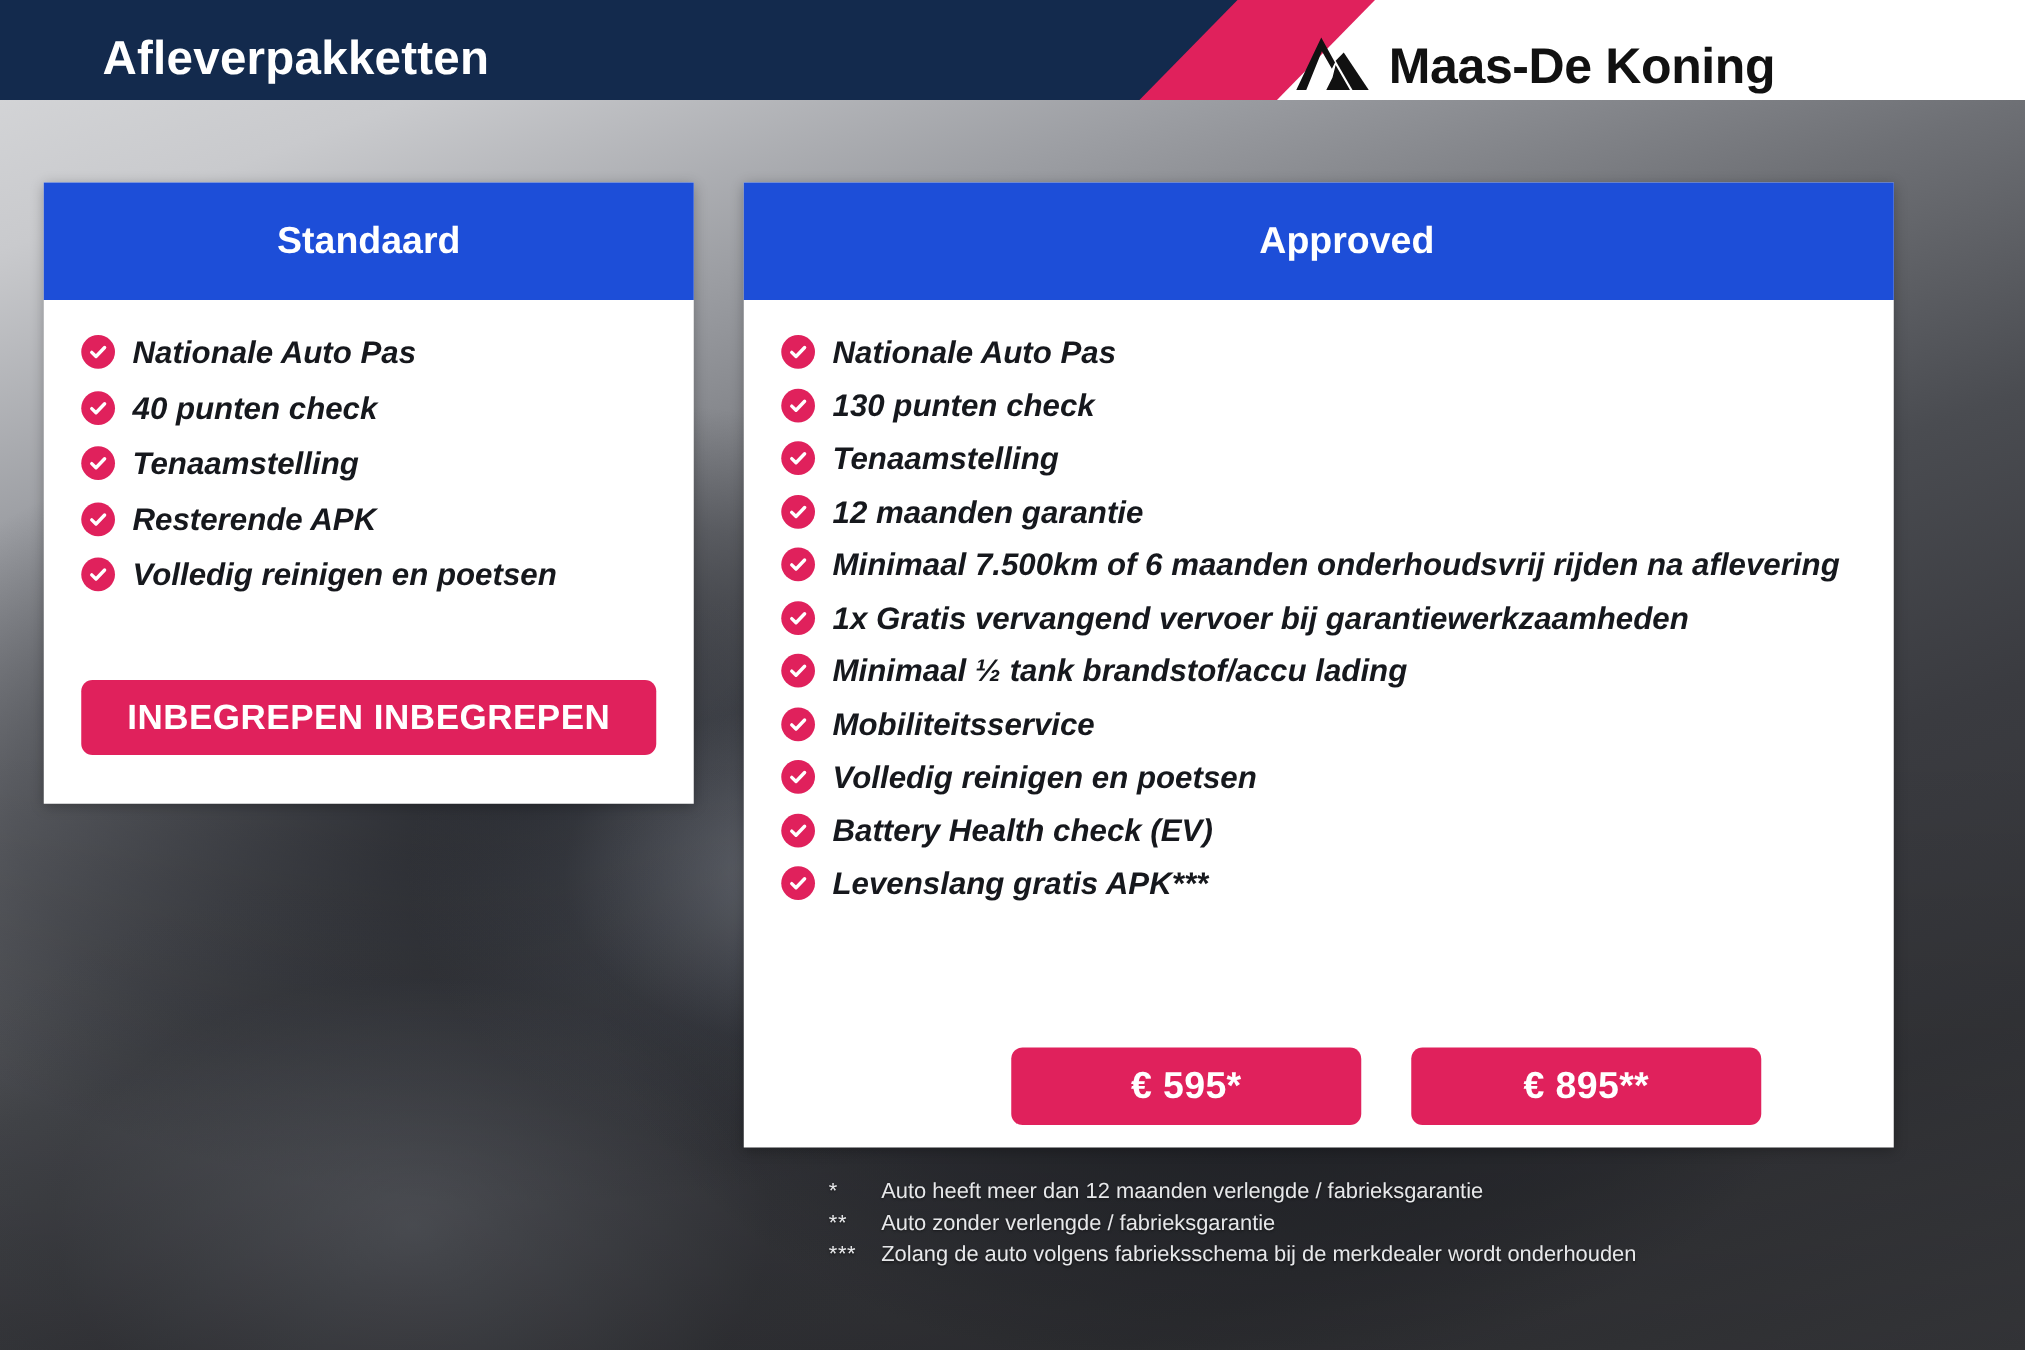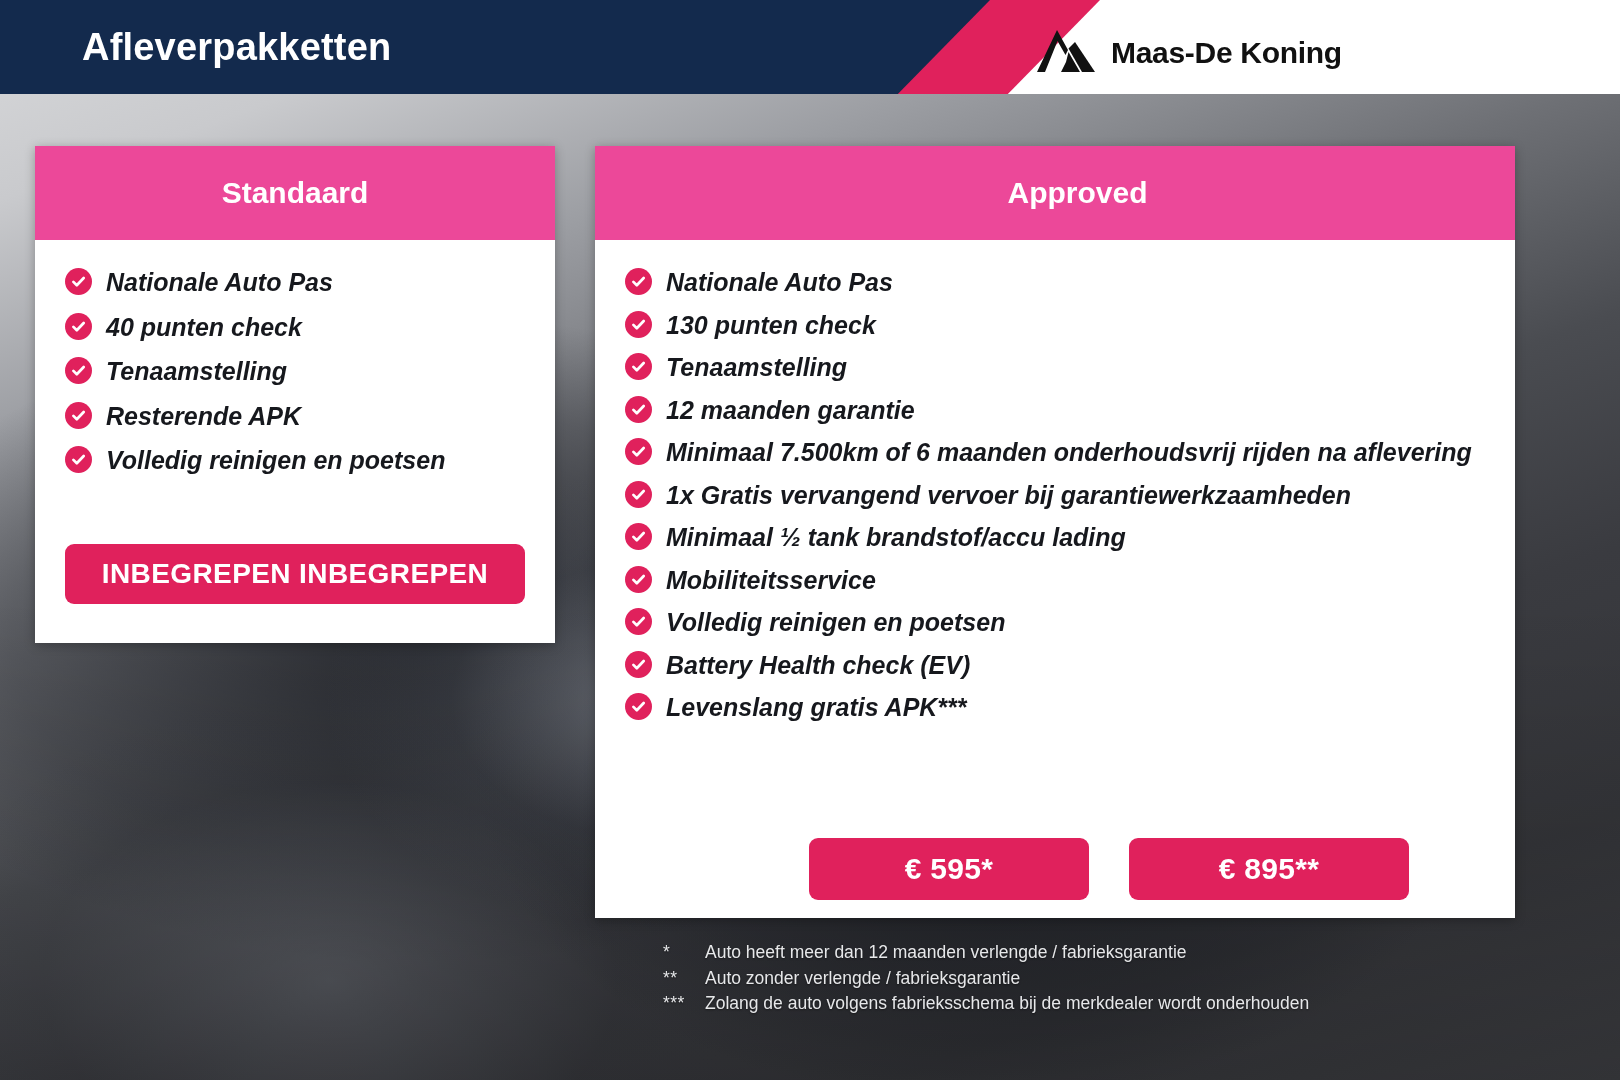--- a/index.html
+++ b/index.html
@@ -36,21 +36,21 @@
     inset: 0;
     background:
       linear-gradient(to bottom, rgba(0,0,0,0) 0%, rgba(0,0,0,0) 55%, rgba(0,0,0,0.18) 100%);
   }
 
   
   .banner {
     position: absolute;
     top: 0; left: 0;
     width: 1620px;
-    height: 94px;
+    height: 80px;
     overflow: hidden;
     background: #ffffff;
     padding-left: 24px;
   }
   .banner-navy {
     position: absolute;
     top: 0; left: 0;
     width: 1000px;
     height: 102px;
     background: #132a4d;
@@ -78,34 +78,34 @@
     position: absolute;
     left: 1035px;
     top: 28px;
     display: flex;
     align-items: center;
     gap: 14px;
   }
   .brand-mark { display: block; }
   .brand-name {
     color: #111111;
-    font-size: 30px;
+    font-size: 40px;
     font-weight: bold;
     letter-spacing: -0.3px;
     white-space: nowrap;
   }
 
   
   .card {
     position: absolute;
     background: #ffffff;
     box-shadow: 0 2px 10px rgba(0,0,0,0.28);
   }
   .card-header {
-    background: #ec4899;
+    background: #1d4ed8;
     color: #ffffff;
     text-align: center;
     font-size: 30px;
     font-weight: bold;
     display: flex;
     align-items: center;
     justify-content: center;
   }
   .card-body { padding: 0; font-style: italic; }
 

